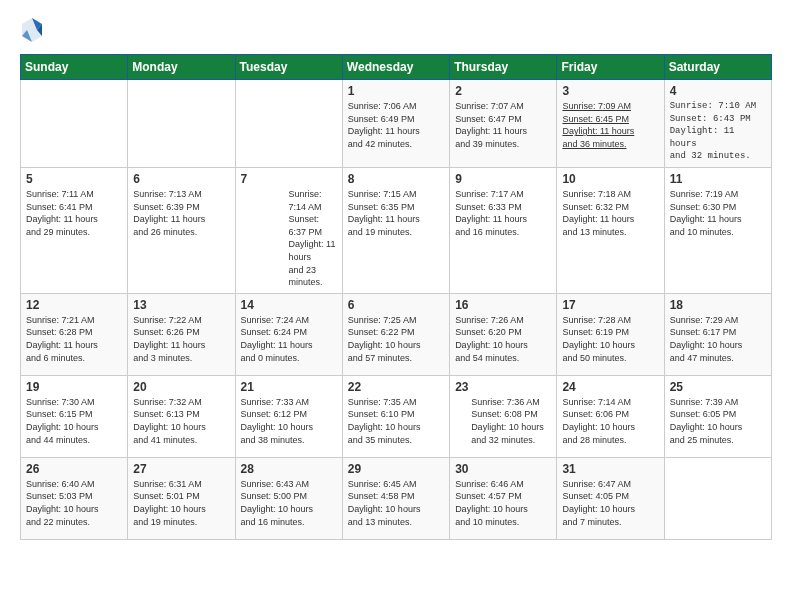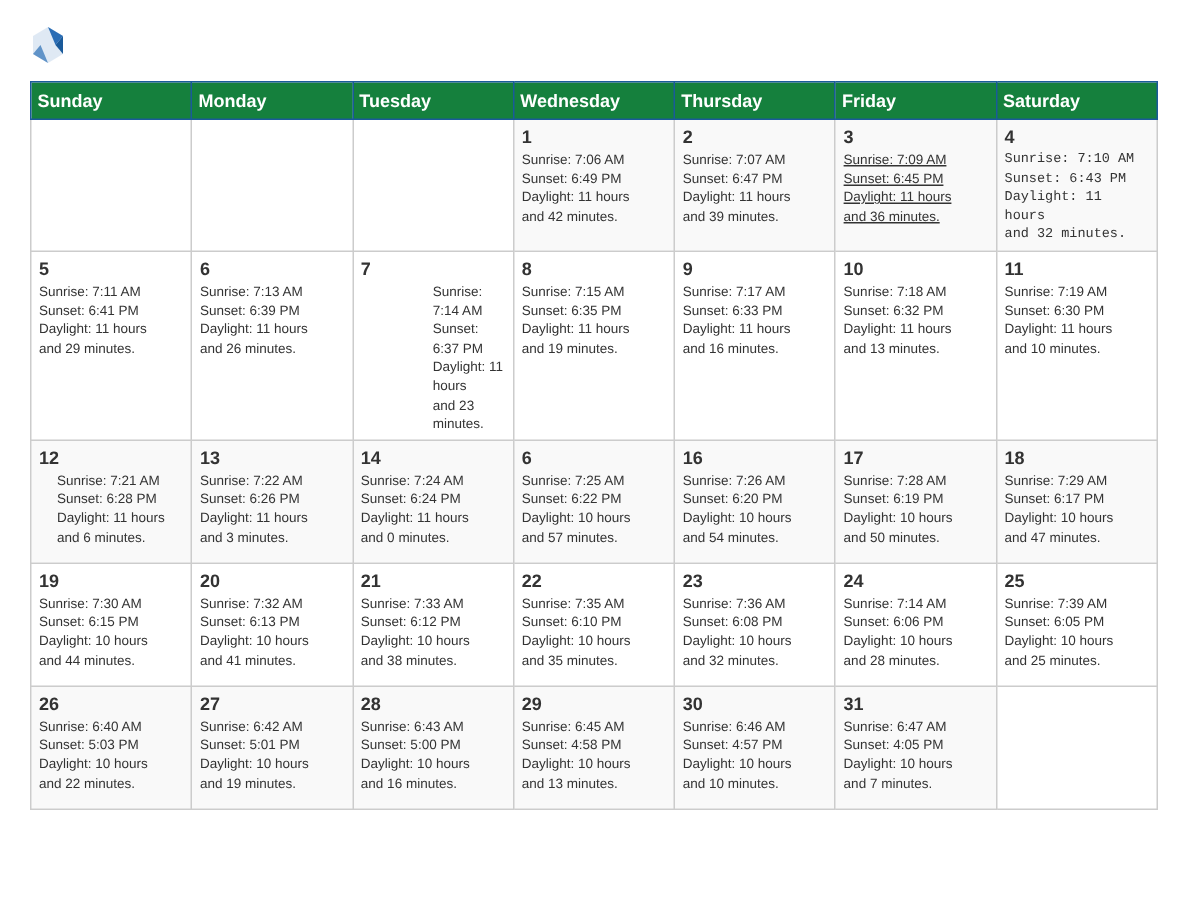--- a/index.html
+++ b/index.html
@@ -216,21 +216,21 @@
             <span class="day-number">11</span>
             <div class="day-info" style="white-space: pre-line;">Sunrise: 7:19 AM
 Sunset: 6:30 PM
 Daylight: 11 hours
 and 10 minutes.</div>
           </td>
         </tr>
         <tr>
           <td>
             <span class="day-number">12</span>
-            <div class="day-info" style="white-space: pre-line; margin-left: 12px;">Sunrise: 7:21 AM
+            <div class="day-info" style="white-space: pre-line;">Sunrise: 7:21 AM
 Sunset: 6:28 PM
 Daylight: 11 hours
 and 6 minutes.</div>
           </td>
           <td>
             <span class="day-number">13</span>
             <div class="day-info" style="white-space: pre-line;">Sunrise: 7:22 AM
 Sunset: 6:26 PM
 Daylight: 11 hours
 and 3 minutes.</div>
@@ -295,21 +295,21 @@
           </td>
           <td>
             <span class="day-number">22</span>
             <div class="day-info" style="white-space: pre-line;">Sunrise: 7:35 AM
 Sunset: 6:10 PM
 Daylight: 10 hours
 and 35 minutes.</div>
           </td>
           <td>
             <span class="day-number">23</span>
-            <div class="day-info" style="white-space: pre-line;">Sunrise: 7:36 AM
+            <div class="day-info" style="white-space: pre-line; margin-left: 16px;">Sunrise: 7:36 AM
 Sunset: 6:08 PM
 Daylight: 10 hours
 and 32 minutes.</div>
           </td>
           <td>
             <span class="day-number">24</span>
             <div class="day-info" style="white-space: pre-line;">Sunrise: 7:14 AM
 Sunset: 6:06 PM
 Daylight: 10 hours
 and 28 minutes.</div>
@@ -325,21 +325,21 @@
         <tr>
           <td>
             <span class="day-number">26</span>
             <div class="day-info" style="white-space: pre-line;">Sunrise: 6:40 AM
 Sunset: 5:03 PM
 Daylight: 10 hours
 and 22 minutes.</div>
           </td>
           <td>
             <span class="day-number">27</span>
-            <div class="day-info" style="white-space: pre-line;">Sunrise: 6:42 AM
+            <div class="day-info" style="white-space: pre-line;">Sunrise: 6:31 AM
 Sunset: 5:01 PM
 Daylight: 10 hours
 and 19 minutes.</div>
           </td>
           <td>
             <span class="day-number">28</span>
             <div class="day-info" style="white-space: pre-line;">Sunrise: 6:43 AM
 Sunset: 5:00 PM
 Daylight: 10 hours
 and 16 minutes.</div>

